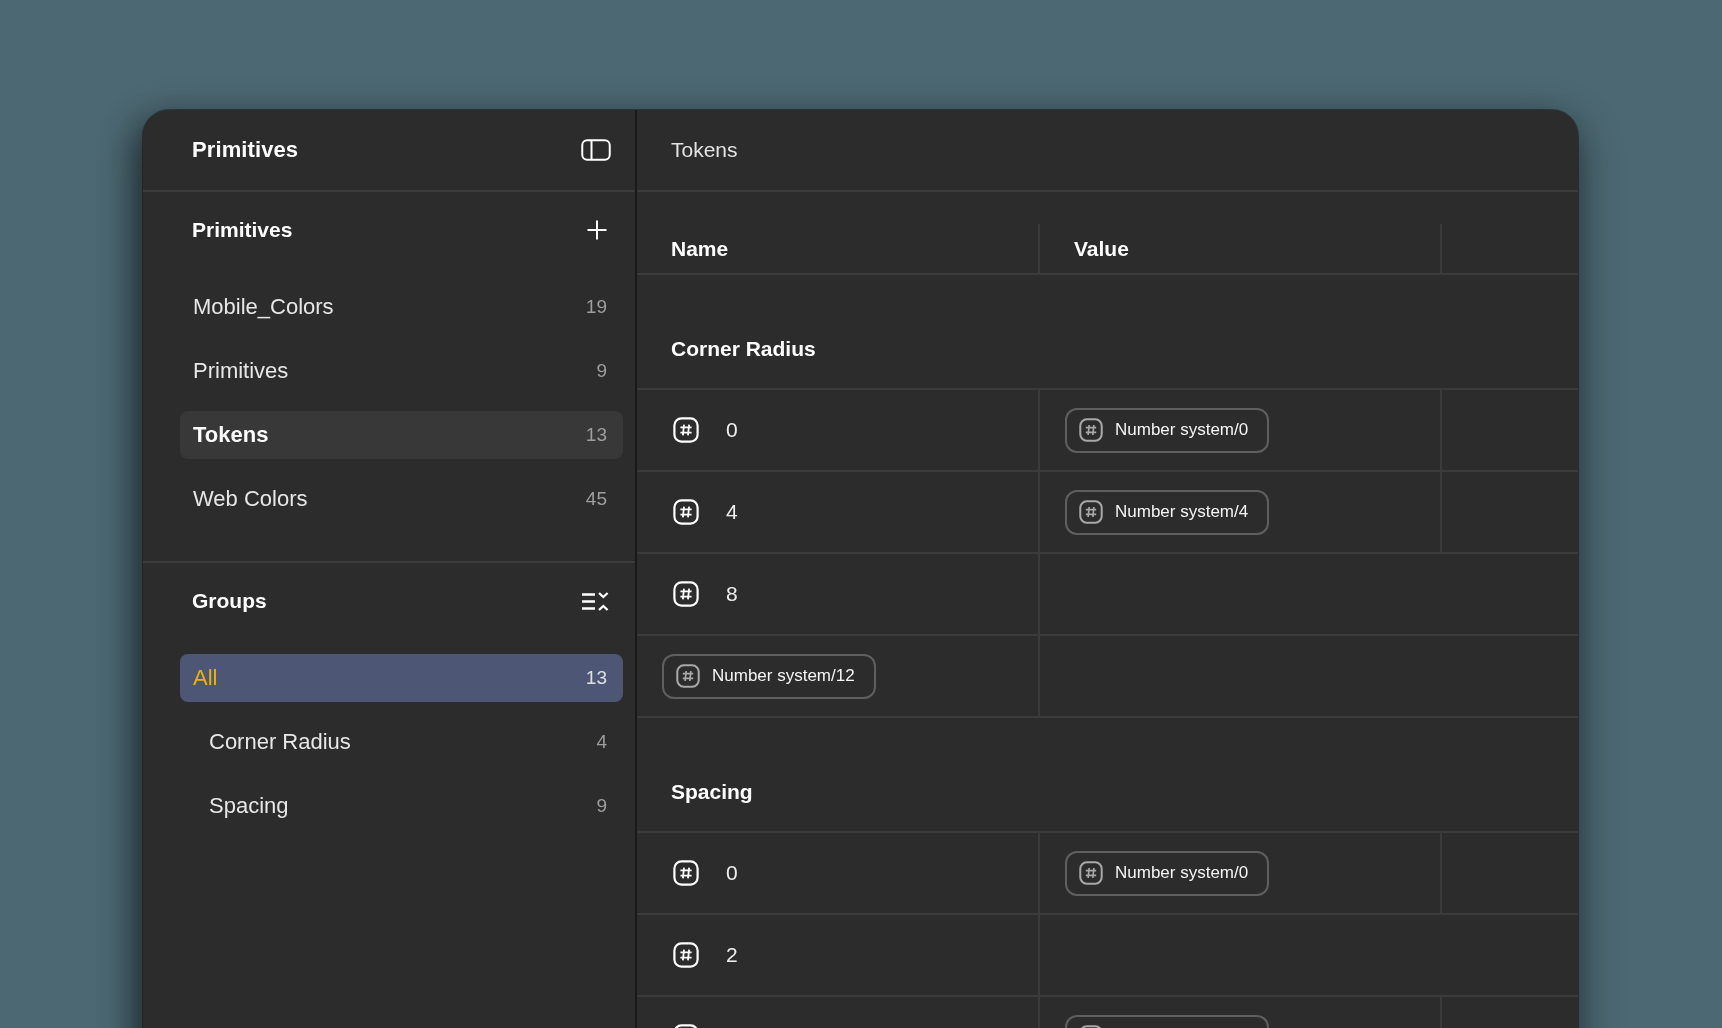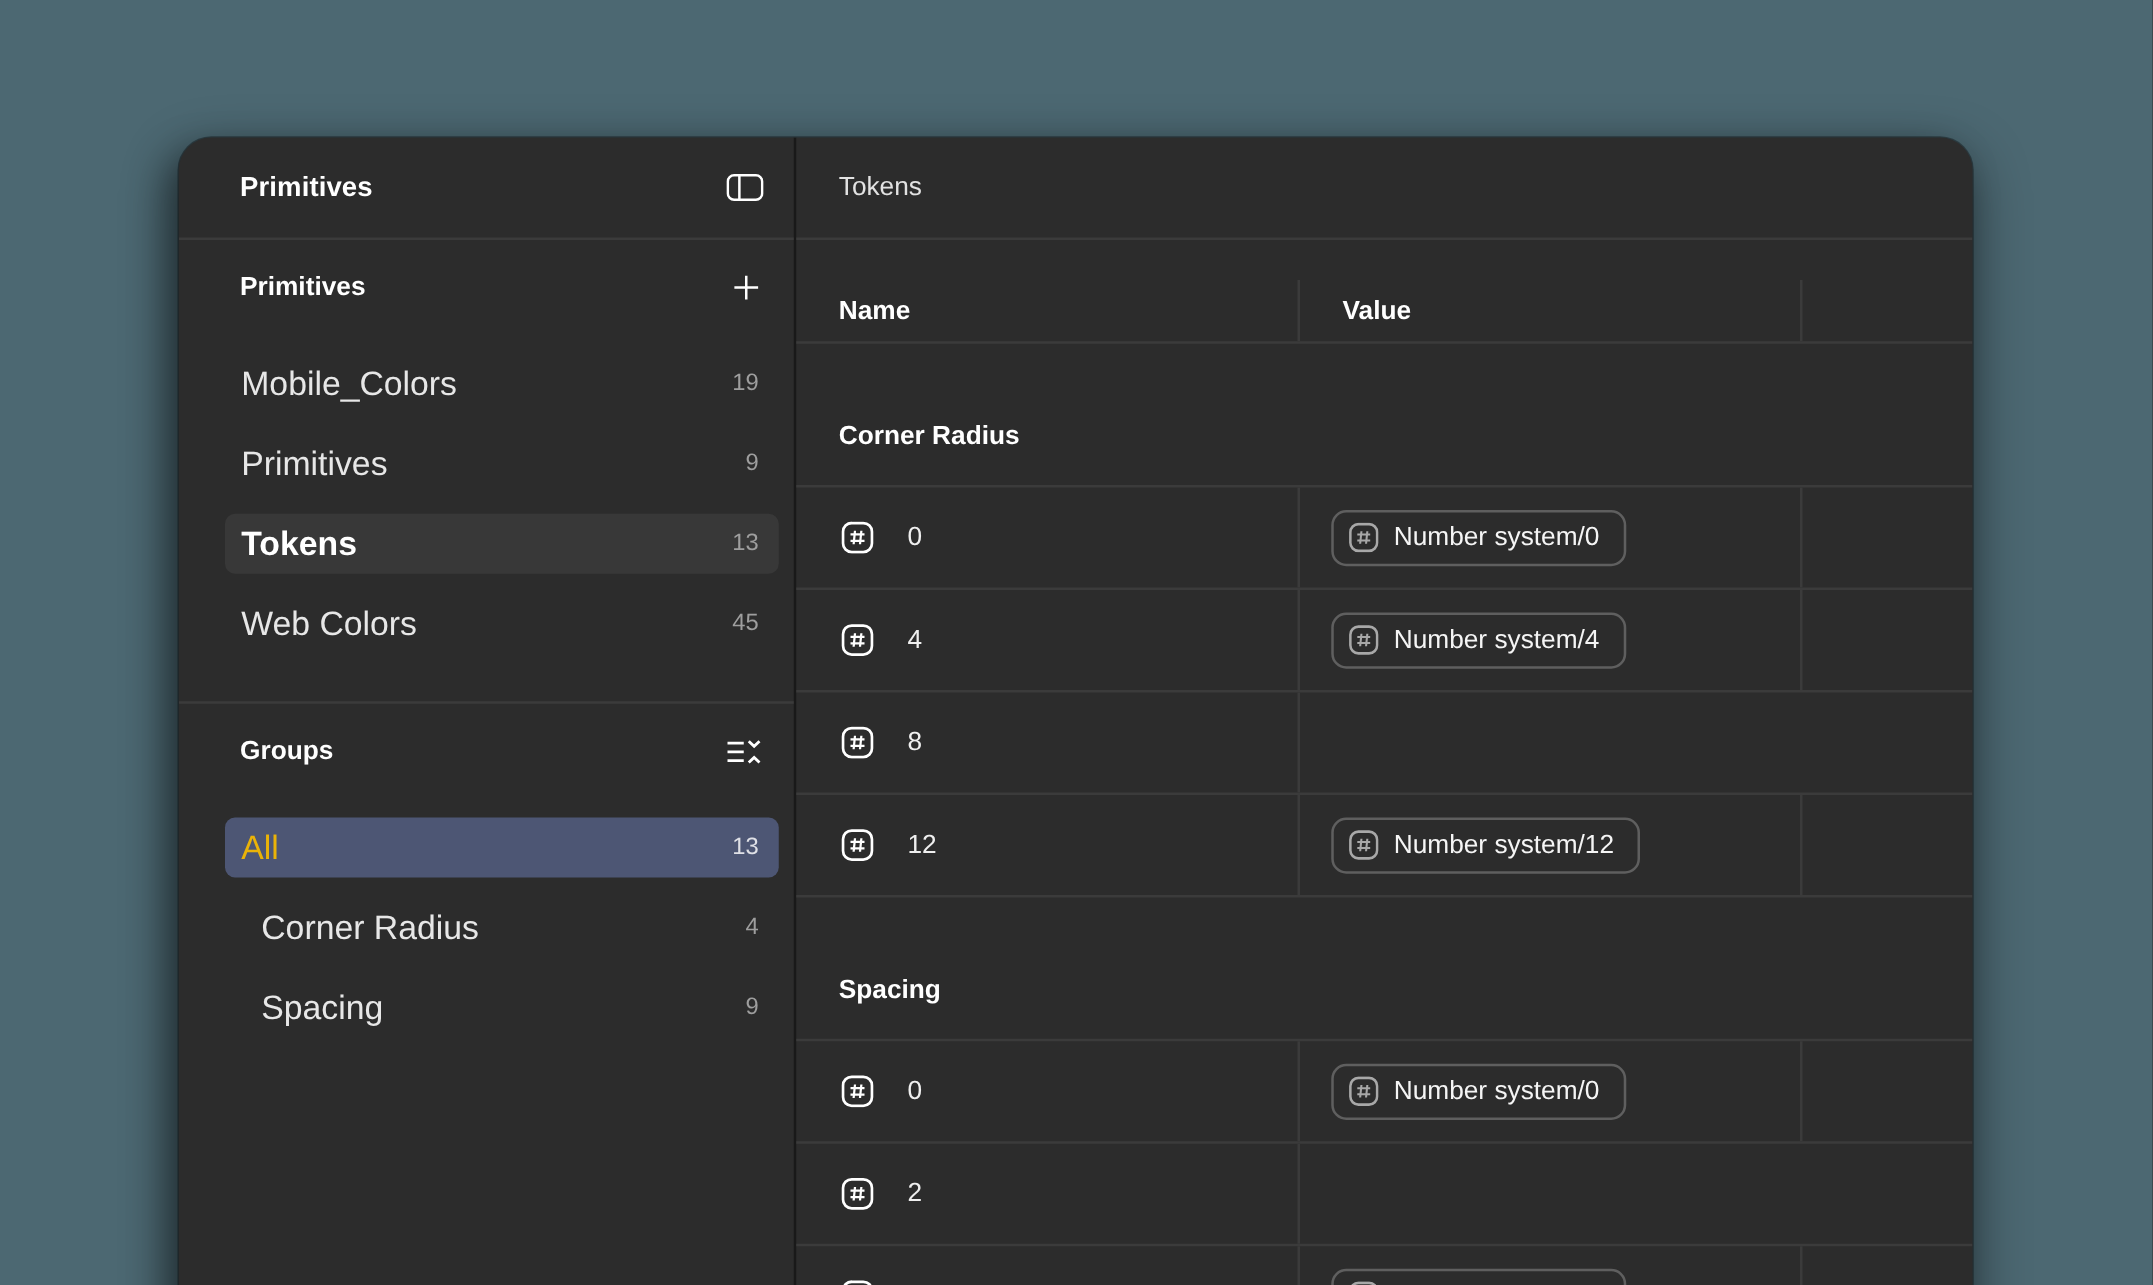--- a/index.html
+++ b/index.html
@@ -45,21 +45,21 @@
     display: flex; align-items: center; justify-content: center; padding: 0;
   }
   .items { margin-top: 25px; padding-bottom: 22px; }
   .item {
     height: 48px; margin: 0 12px 16px 37px;
     border-radius: 8px;
     display: flex; align-items: center; justify-content: space-between;
     padding: 0 16px 0 13px;
     cursor: default;
   }
-  .item .label { font-size: 27px; font-weight: 400; color: #E7E7E7; }
+  .item .label { font-size: 22px; font-weight: 400; color: #E7E7E7; }
   .item .count { font-size: 19px; color: var(--count, #9E9E9E); }
   .item.selected-gray { background: var(--selected-item-bg, #383838); }
   .item.selected-gray .label { font-weight: 700; color: #fff; }
   .item.selected-blue { background: var(--selected-group-bg, #4D5674); }
   .item.selected-blue .label { font-weight: 400; color: #eab308; }
   .item.selected-blue .count { color: rgba(255,255,255,0.82); }
   .item.indent { padding-left: 29px; }
   
   .main { flex: 1 1 auto; display: flex; flex-direction: column; min-width: 0; }
   .main-header {
@@ -92,21 +92,21 @@
   .chip {
     display: inline-flex; align-items: center;
     height: 45px;
     border: 2px solid var(--chip-border, #5F5F5F);
     border-radius: 12px;
     padding: 0 19px 0 12px;
     gap: 12px;
     background: transparent;
   }
   .chip .var-icon { color: var(--chip-icon, #A8A8A8); flex: 0 0 auto; }
-  .chip-label { font-size: 21px; color: #F5F5F5; white-space: nowrap; }
+  .chip-label { font-size: 17px; color: #F5F5F5; white-space: nowrap; }
 </style>
 </head>
 <body>
 
 <div class="desktop">
   <div class="window">
 
     <aside class="sidebar">
       <div class="sb-header">
         <span class="sb-title">Primitives</span>
@@ -236,27 +236,20 @@
     <div class="cell name-cell">
       <svg class="var-icon" width="26" height="26" viewBox="0 0 26 26" fill="none" stroke="currentColor">
         <rect x="1.4" y="1.4" width="23.2" height="23.2" rx="7" stroke-width="2.2"></rect>
         <path d="M11 7.6 L9.9 18.4 M16.1 7.6 L15 18.4 M7.4 10.4 H18.6 M7.4 15.6 H18.6" stroke-width="1.8"></path>
       </svg>
       <span class="token-name">8</span>
     </div>
     <div class="cell end-cell"></div>
   </div>
             <div class="row data-row">
-    <div class="cell name-cell">
-      <svg class="var-icon" width="26" height="26" viewBox="0 0 26 26" fill="none" stroke="currentColor">
-        <rect x="1.4" y="1.4" width="23.2" height="23.2" rx="7" stroke-width="2.2"></rect>
-        <path d="M11 7.6 L9.9 18.4 M16.1 7.6 L15 18.4 M7.4 10.4 H18.6 M7.4 15.6 H18.6" stroke-width="1.8"></path>
-      </svg>
-      <span class="token-name">12</span>
-    </div>
     <div class="cell value-cell">
       <span class="chip">
         <svg class="var-icon" width="24" height="24" viewBox="0 0 26 26" fill="none" stroke="currentColor">
           <rect x="1.4" y="1.4" width="23.2" height="23.2" rx="7" stroke-width="2.2"></rect>
           <path d="M11 7.6 L9.9 18.4 M16.1 7.6 L15 18.4 M7.4 10.4 H18.6 M7.4 15.6 H18.6" stroke-width="1.8"></path>
         </svg>
         <span class="chip-label">Number system/12</span>
       </span>
     </div>
     <div class="cell end-cell"></div>

